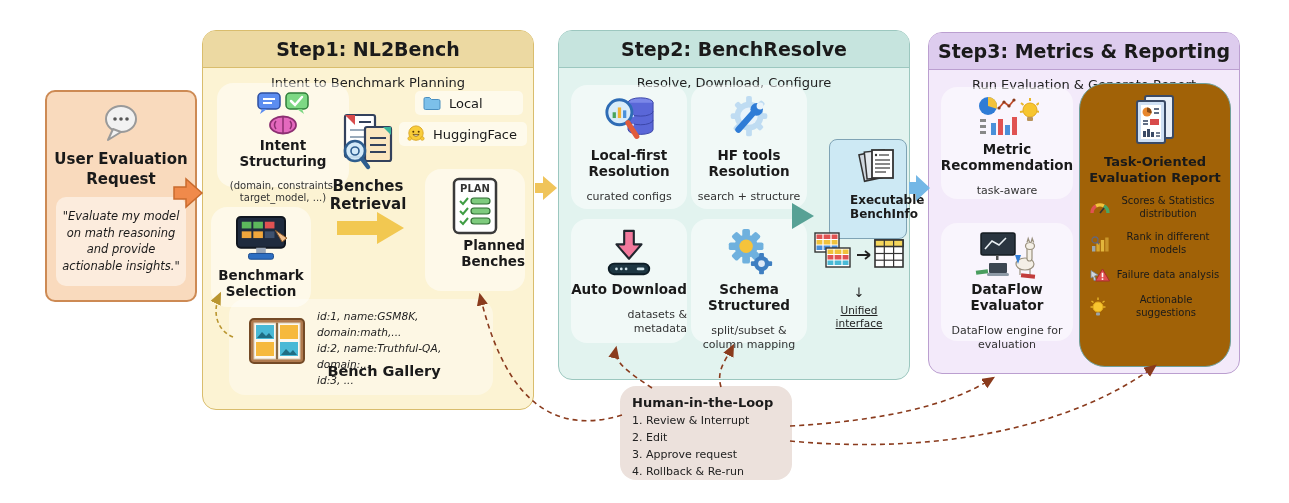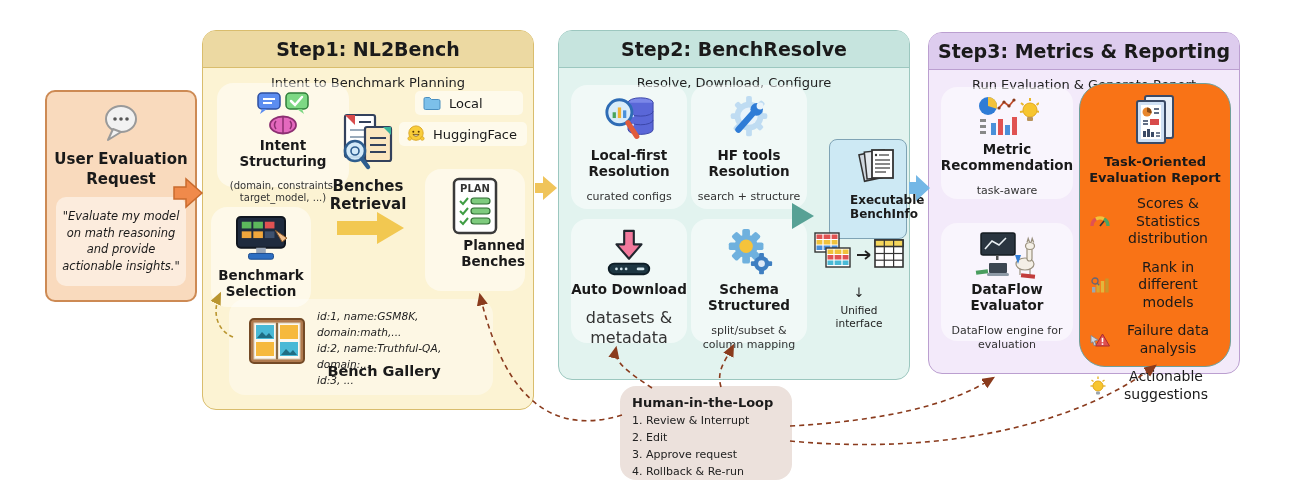--- a/index.html
+++ b/index.html
@@ -37,26 +37,26 @@
            border-radius:16px;}
   .gallery-rows{position:absolute;left:88px;top:10px;font-style:italic;font-size:10.6px;line-height:1.5;color:#222;}
   .gallery-label{position:absolute;left:60px;top:64px;width:190px;text-align:center;font-weight:700;font-size:14.5px;}
   
   .benchinfo{position:absolute;left:270px;top:108px;width:78px;height:100px;background:#cde9f4;
              border:1.6px solid #7fa3b5;border-radius:8px;text-align:center;box-sizing:border-box;padding-top:6px;padding-left:20px;}
   .benchinfo .card-label{font-size:12px;}
   
   .ds-note{position:absolute;left:250px;top:200px;width:100px;text-align:center;font-size:10.5px;line-height:1.3;color:#222;}
   
-  .report-box{position:absolute;left:150px;top:50px;width:152px;height:284px;background:#f97316;
+  .report-box{position:absolute;left:150px;top:50px;width:152px;height:284px;background:#a16207;
               border:1.6px solid #6fa09b;border-radius:26px;box-sizing:border-box;text-align:center;padding-top:10px;}
   .report-title{font-weight:700;font-size:13px;line-height:1.2;margin-top:4px;}
   .report-items{display:flex;flex-direction:column;gap:11px;margin-top:10px;padding:0 10px;}
   .report-row{display:flex;align-items:center;gap:6px;}
-  .report-row .txt{flex:1;font-size:14px;line-height:1.25;text-align:center;}
+  .report-row .txt{flex:1;font-size:10px;line-height:1.25;text-align:center;}
   
   .hitl{position:absolute;left:620px;top:386px;width:172px;height:94px;background:#ece1dc;
         border-radius:16px;box-sizing:border-box;padding:9px 12px;}
   .hitl-title{font-weight:700;font-size:13px;}
   .hitl-items{font-size:11px;line-height:1.55;margin-top:2px;color:#222;}
   .overlay{position:absolute;left:0;top:0;pointer-events:none;z-index:6;}
   .icq{display:inline-block;line-height:0;}
 </style>
 </head>
 <body>
@@ -254,21 +254,21 @@
         <svg width="56" height="52" viewBox="0 0 56 54">
           <path d="M23 4 h10 v14 h8 l-13 15 -13 -15 h8 z" fill="#f2799c" stroke="#20262e" stroke-width="2.2" stroke-linejoin="round"></path>
           <rect x="7" y="38" width="42" height="11" rx="5.5" fill="#1d3642" stroke="#0d1d26" stroke-width="2"></rect>
           <circle cx="15" cy="43.5" r="1.4" fill="#cfe3ea"></circle>
             <circle cx="20" cy="43.5" r="1.4" fill="#cfe3ea"></circle>
             <circle cx="25" cy="43.5" r="1.4" fill="#cfe3ea"></circle>
           <rect x="36" y="42" width="8" height="3" rx="1.5" fill="#cfe3ea"></rect>
         </svg>
       </span>
       <div class="card-label">Auto Download</div>
-      <div class="card-sub" style="font-size:16px;">datasets &amp; metadata</div>
+      <div class="card-sub" style="font-size:11px;text-align:right;">datasets &amp; metadata</div>
     </div>
 
     <div class="card" style="left:132px;top:188px;width:116px;height:124px;">
       <span class="icq">
         <svg width="56" height="52" viewBox="0 0 56 54">
           <g fill="#6fb1de">
             <rect x="21" y="2" width="8" height="8" rx="2"></rect>
               <rect x="21" y="30" width="8" height="8" rx="2"></rect>
             <rect x="7" y="16" width="8" height="8" rx="2"></rect>
               <rect x="35" y="16" width="8" height="8" rx="2"></rect>
@@ -340,21 +340,21 @@
             <rect width="28" height="27" fill="#fff" stroke="#333" stroke-width="1.6"></rect>
             <rect width="28" height="6.5" fill="#f5d65c" stroke="#333" stroke-width="1.6"></rect>
             <line x1="9.3" y1="0" x2="9.3" y2="27" stroke="#333" stroke-width="1.2"></line>
             <line x1="18.6" y1="0" x2="18.6" y2="27" stroke="#333" stroke-width="1.2"></line>
             <line x1="0" y1="13.5" x2="28" y2="13.5" stroke="#333" stroke-width="1.2"></line>
             <line x1="0" y1="20.2" x2="28" y2="20.2" stroke="#333" stroke-width="1.2"></line>
           </g>
         </svg>
       </span>
       <div style="font-size:13px;margin:2px 0;">↓</div>
-      <div style="width:60px;margin:0 auto;">Unified interface</div>
+      <div style="width:60px;margin:0 auto;text-decoration:underline;">Unified interface</div>
     </div>
   </div>
 
   <div class="panel p3">
     <div class="panel-header">Step3: Metrics &amp; Reporting</div>
     <div class="panel-sub">Run Evaluation &amp; Generate Report</div>
 
     <div class="card" style="left:12px;top:54px;width:132px;height:112px;">
       <span class="icq">
         <svg width="64" height="44" viewBox="0 0 64 44">

